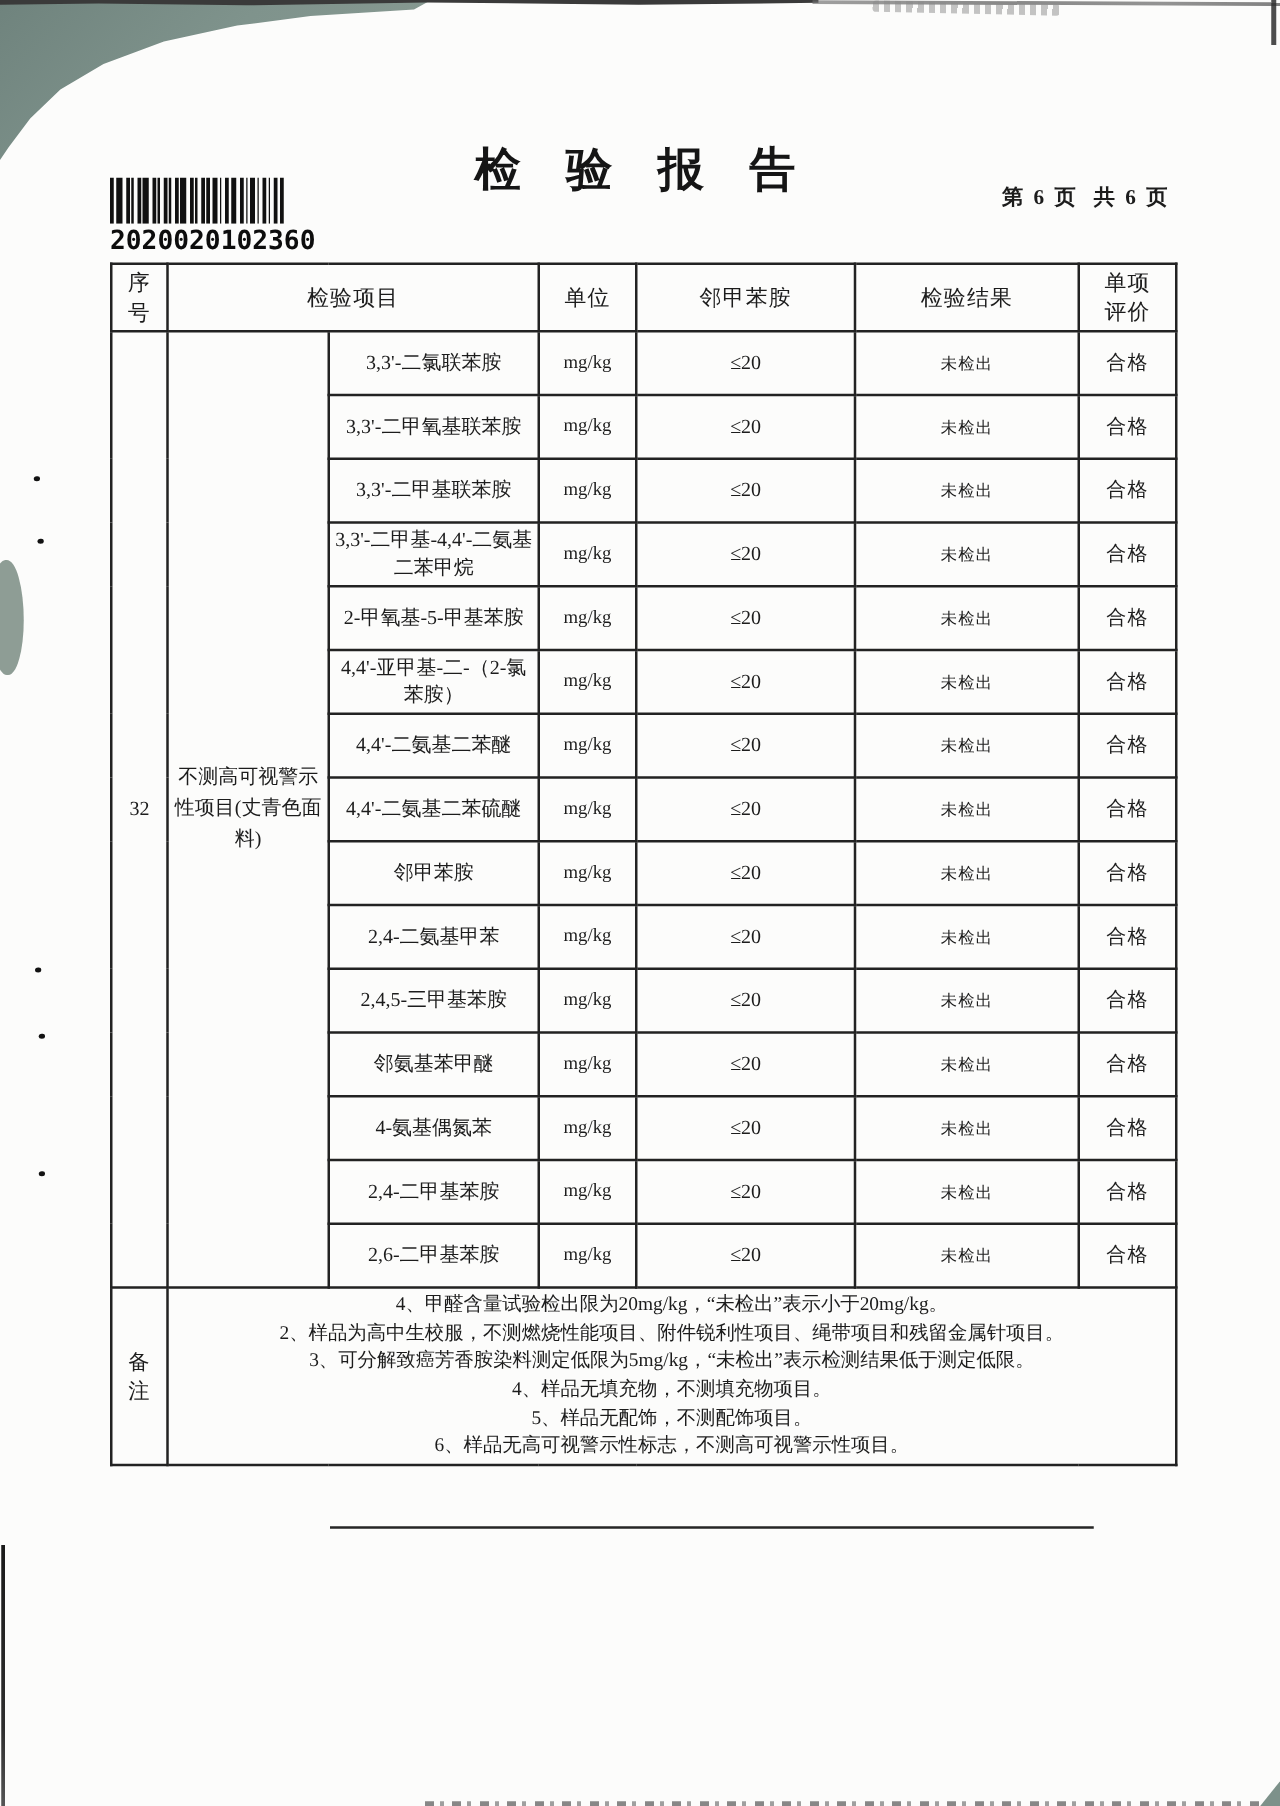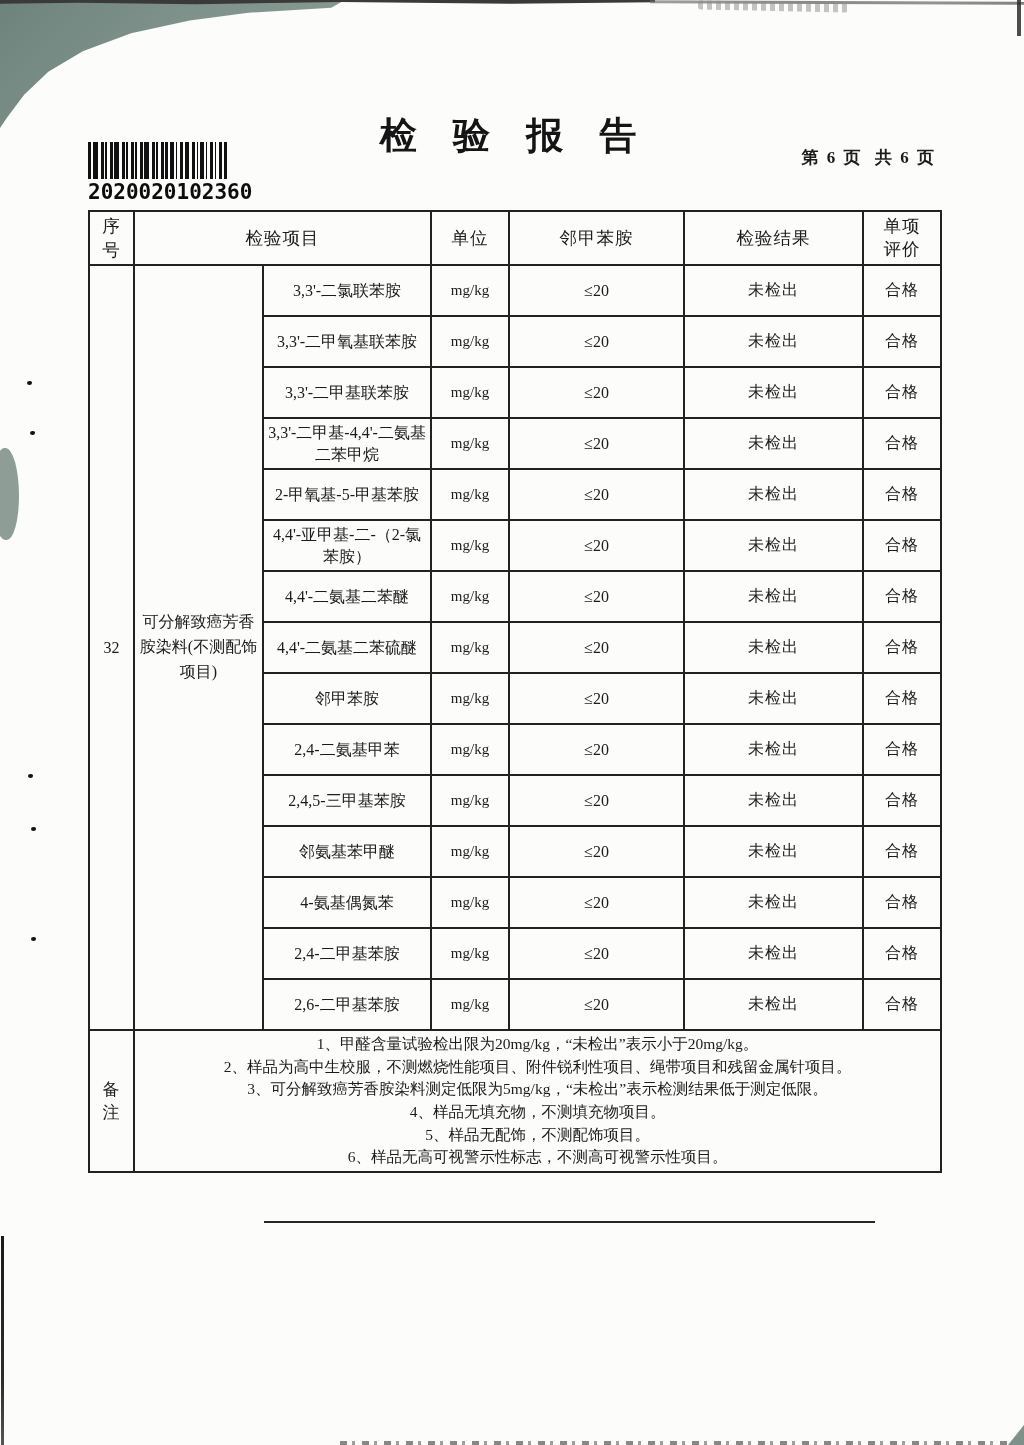--- a/index.html
+++ b/index.html
@@ -83,21 +83,21 @@
     font-weight:normal;padding:2px 4px;
     overflow:hidden;
   }
   tr.hdr{height:51px;}
   tr.hdr th{font-size:17.5px;letter-spacing:1px;}
   th.eval-hdr{white-space:pre-line;line-height:1.3;letter-spacing:0;}
   tr.body-row{height:51px;}
   td.c-item{font-size:16px;line-height:1.35;word-break:break-all;padding:2px 8px;}
   td.c-unit{font-size:15px;}
   td.c-req{font-size:16px;}
-  td.c-res{font-size:16px;letter-spacing:1px;}
+  td.c-res{font-size:13px;letter-spacing:1px;}
   td.c-eval{font-size:16px;letter-spacing:1px;margin-left:30px;}
   td.seq-cell{font-size:16px;}
   td.group-cell{
     font-size:16px;text-align:left;line-height:1.55;
     word-break:break-all;padding:2px 11px;
   }
   tr.remarks-row{height:140px;}
   td.remarks-label{font-size:17px;letter-spacing:1px;}
   td.remarks-body{text-align:left;vertical-align:middle;padding:6px 6px 6px 12px;}
   .remark-line{font-size:15.5px;line-height:1.46;white-space:nowrap;}
@@ -148,21 +148,21 @@
         <th>单位</th>
         <th>邻甲苯胺</th>
         <th>检验结果</th>
         <th class="eval-hdr">单项
 评价</th>
       </tr>
     </thead>
     <tbody>
         <tr class="body-row">
           <td class="seq-cell" rowspan="15">32</td>
-          <td class="group-cell" rowspan="15">可分解致癌芳香胺染料(不测配饰项目)</td>
+          <td class="group-cell" rowspan="15">不测高可视警示性项目(丈青色面料)</td>
     <td class="c-item">3,3'-二氯联苯胺</td>
     <td class="c-unit">mg/kg</td>
     <td class="c-req">≤20</td>
     <td class="c-res">未检出</td>
     <td class="c-eval">合格</td>
   </tr>
         <tr class="body-row">
     <td class="c-item">3,3'-二甲氧基联苯胺</td>
     <td class="c-unit">mg/kg</td>
     <td class="c-req">≤20</td>
@@ -258,21 +258,21 @@
     <td class="c-unit">mg/kg</td>
     <td class="c-req">≤20</td>
     <td class="c-res">未检出</td>
     <td class="c-eval">合格</td>
   </tr>
       </tbody>
     <tbody>
       <tr class="remarks-row">
         <td class="remarks-label">备注</td>
         <td class="remarks-body" colspan="6">
-            <div class="remark-line">1、甲醛含量试验检出限为20mg/kg，“未检出”表示小于20mg/kg。</div>
+            <div class="remark-line">4、甲醛含量试验检出限为20mg/kg，“未检出”表示小于20mg/kg。</div>
             <div class="remark-line">2、样品为高中生校服，不测燃烧性能项目、附件锐利性项目、绳带项目和残留金属针项目。</div>
             <div class="remark-line">3、可分解致癌芳香胺染料测定低限为5mg/kg，“未检出”表示检测结果低于测定低限。</div>
             <div class="remark-line">4、样品无填充物，不测填充物项目。</div>
             <div class="remark-line">5、样品无配饰，不测配饰项目。</div>
             <div class="remark-line">6、样品无高可视警示性标志，不测高可视警示性项目。</div>
           </td>
       </tr>
     </tbody>
   </table>
 

